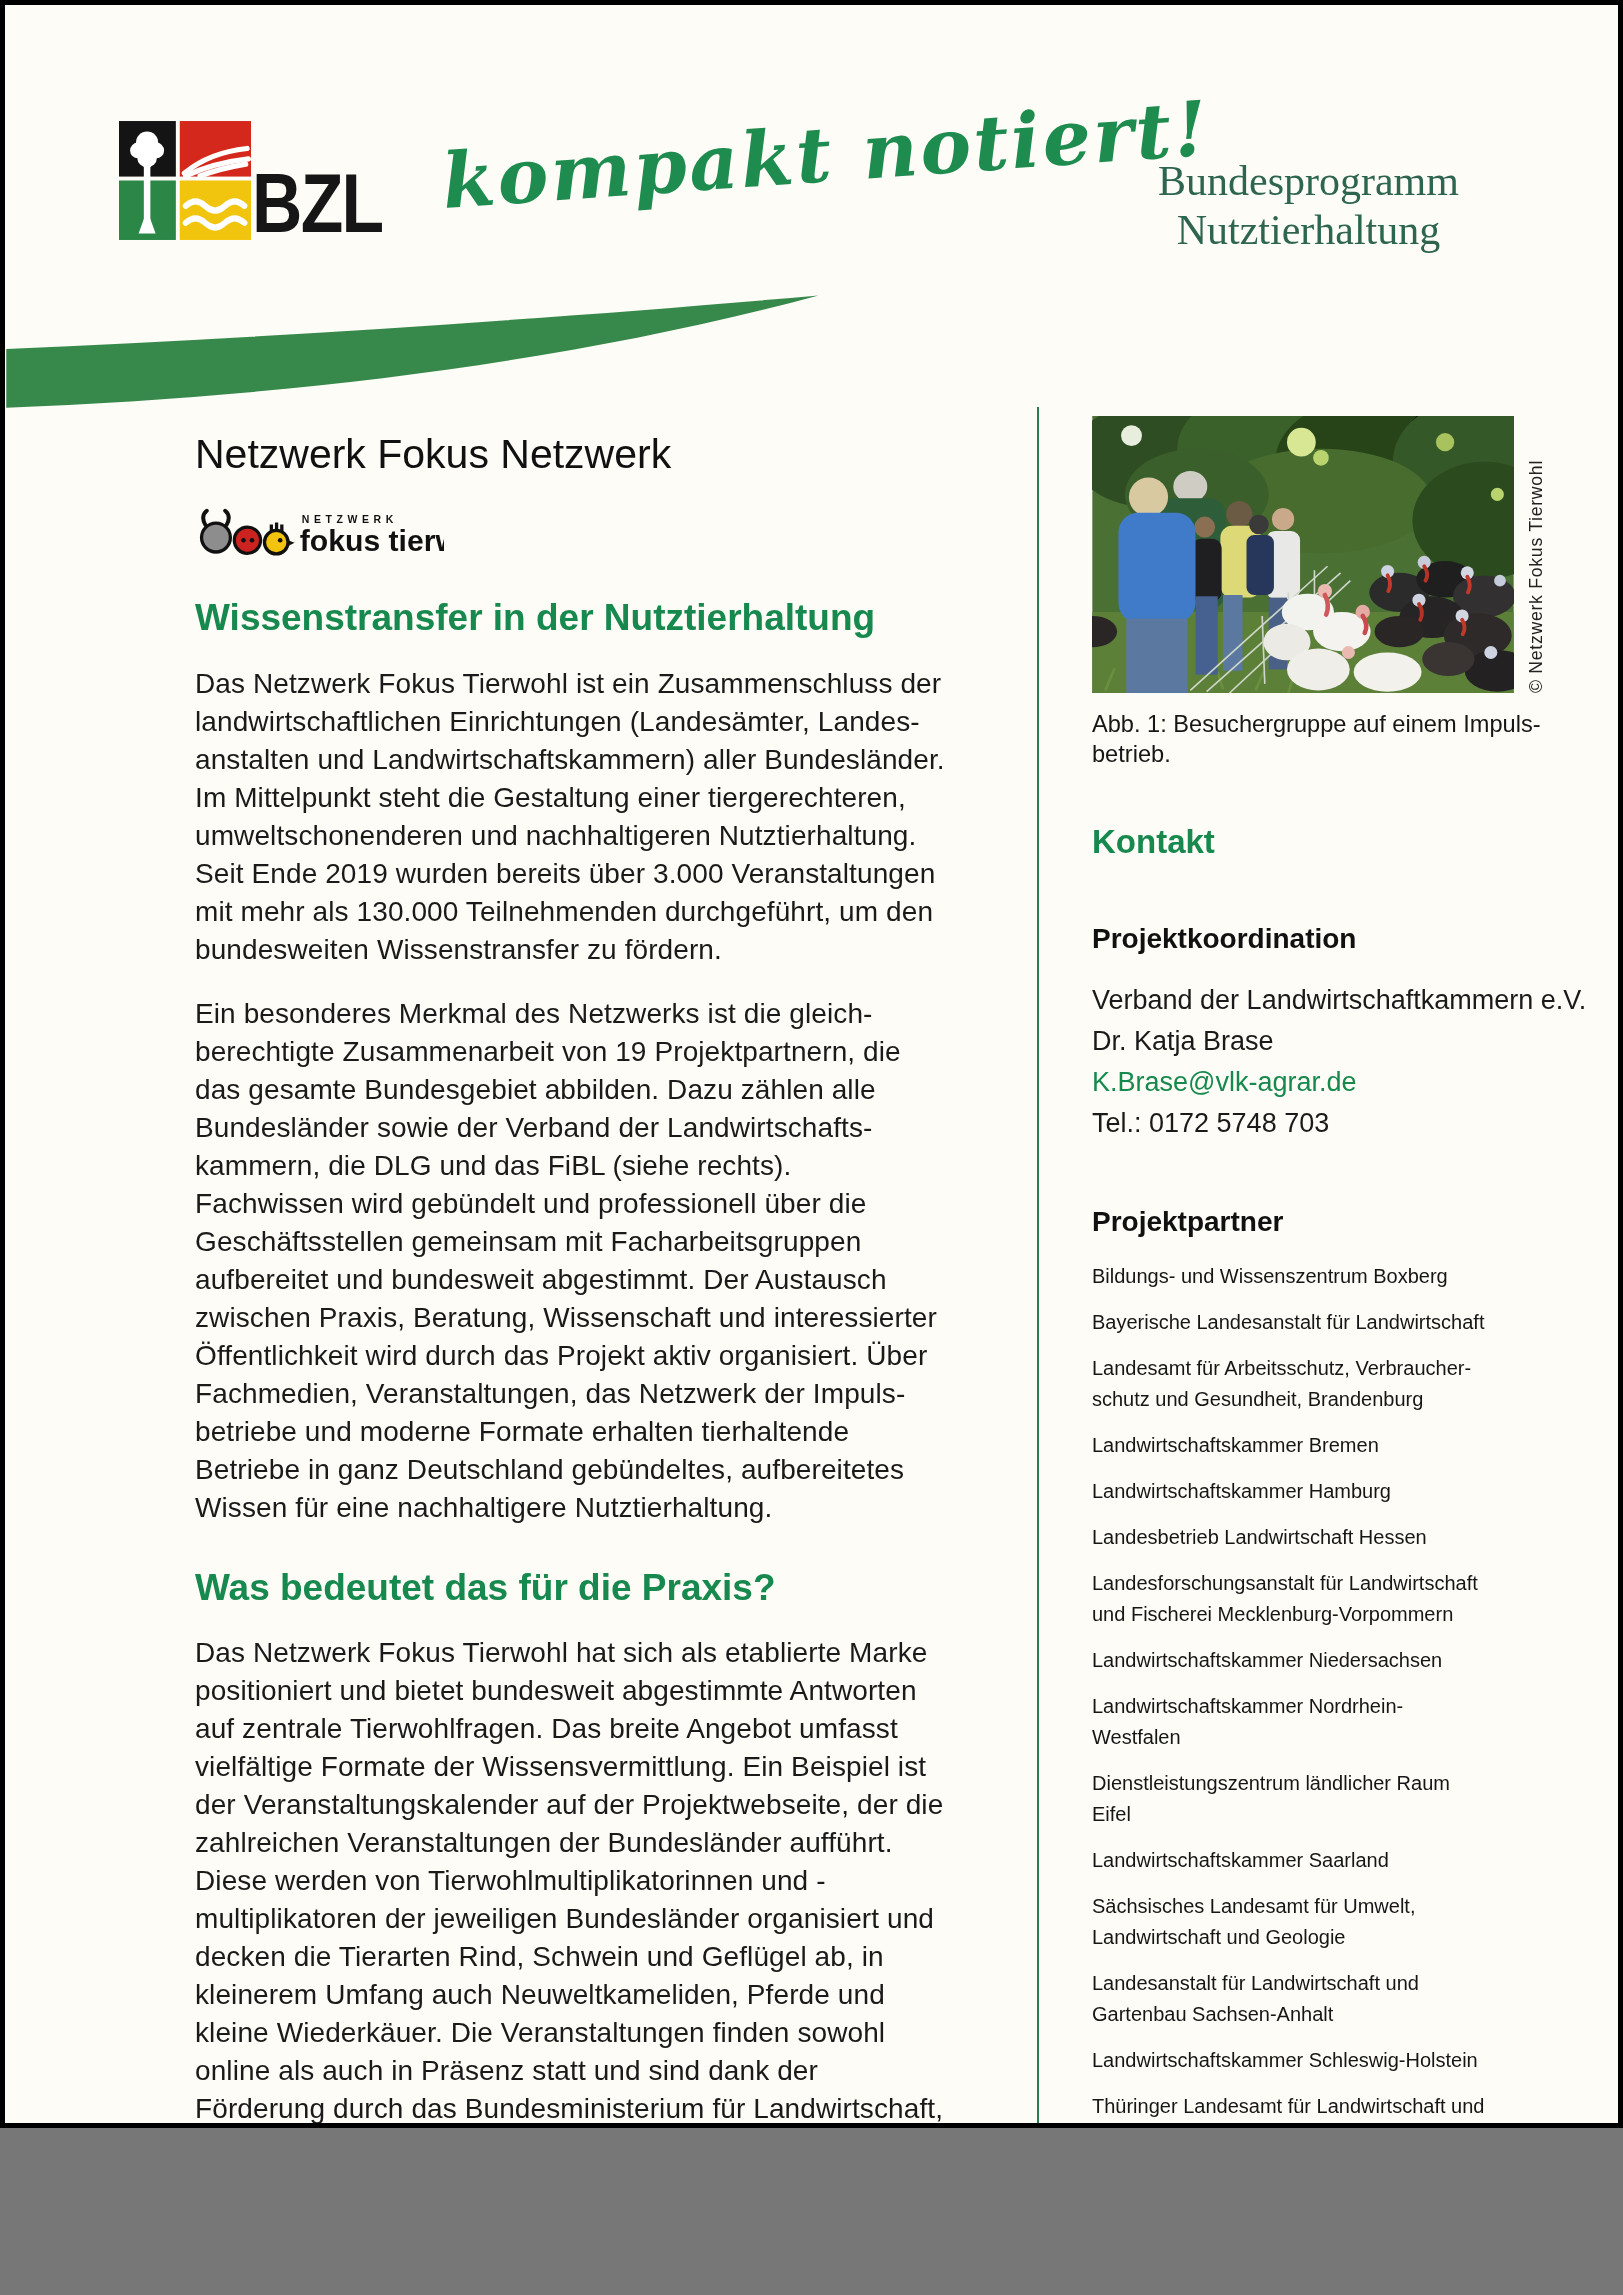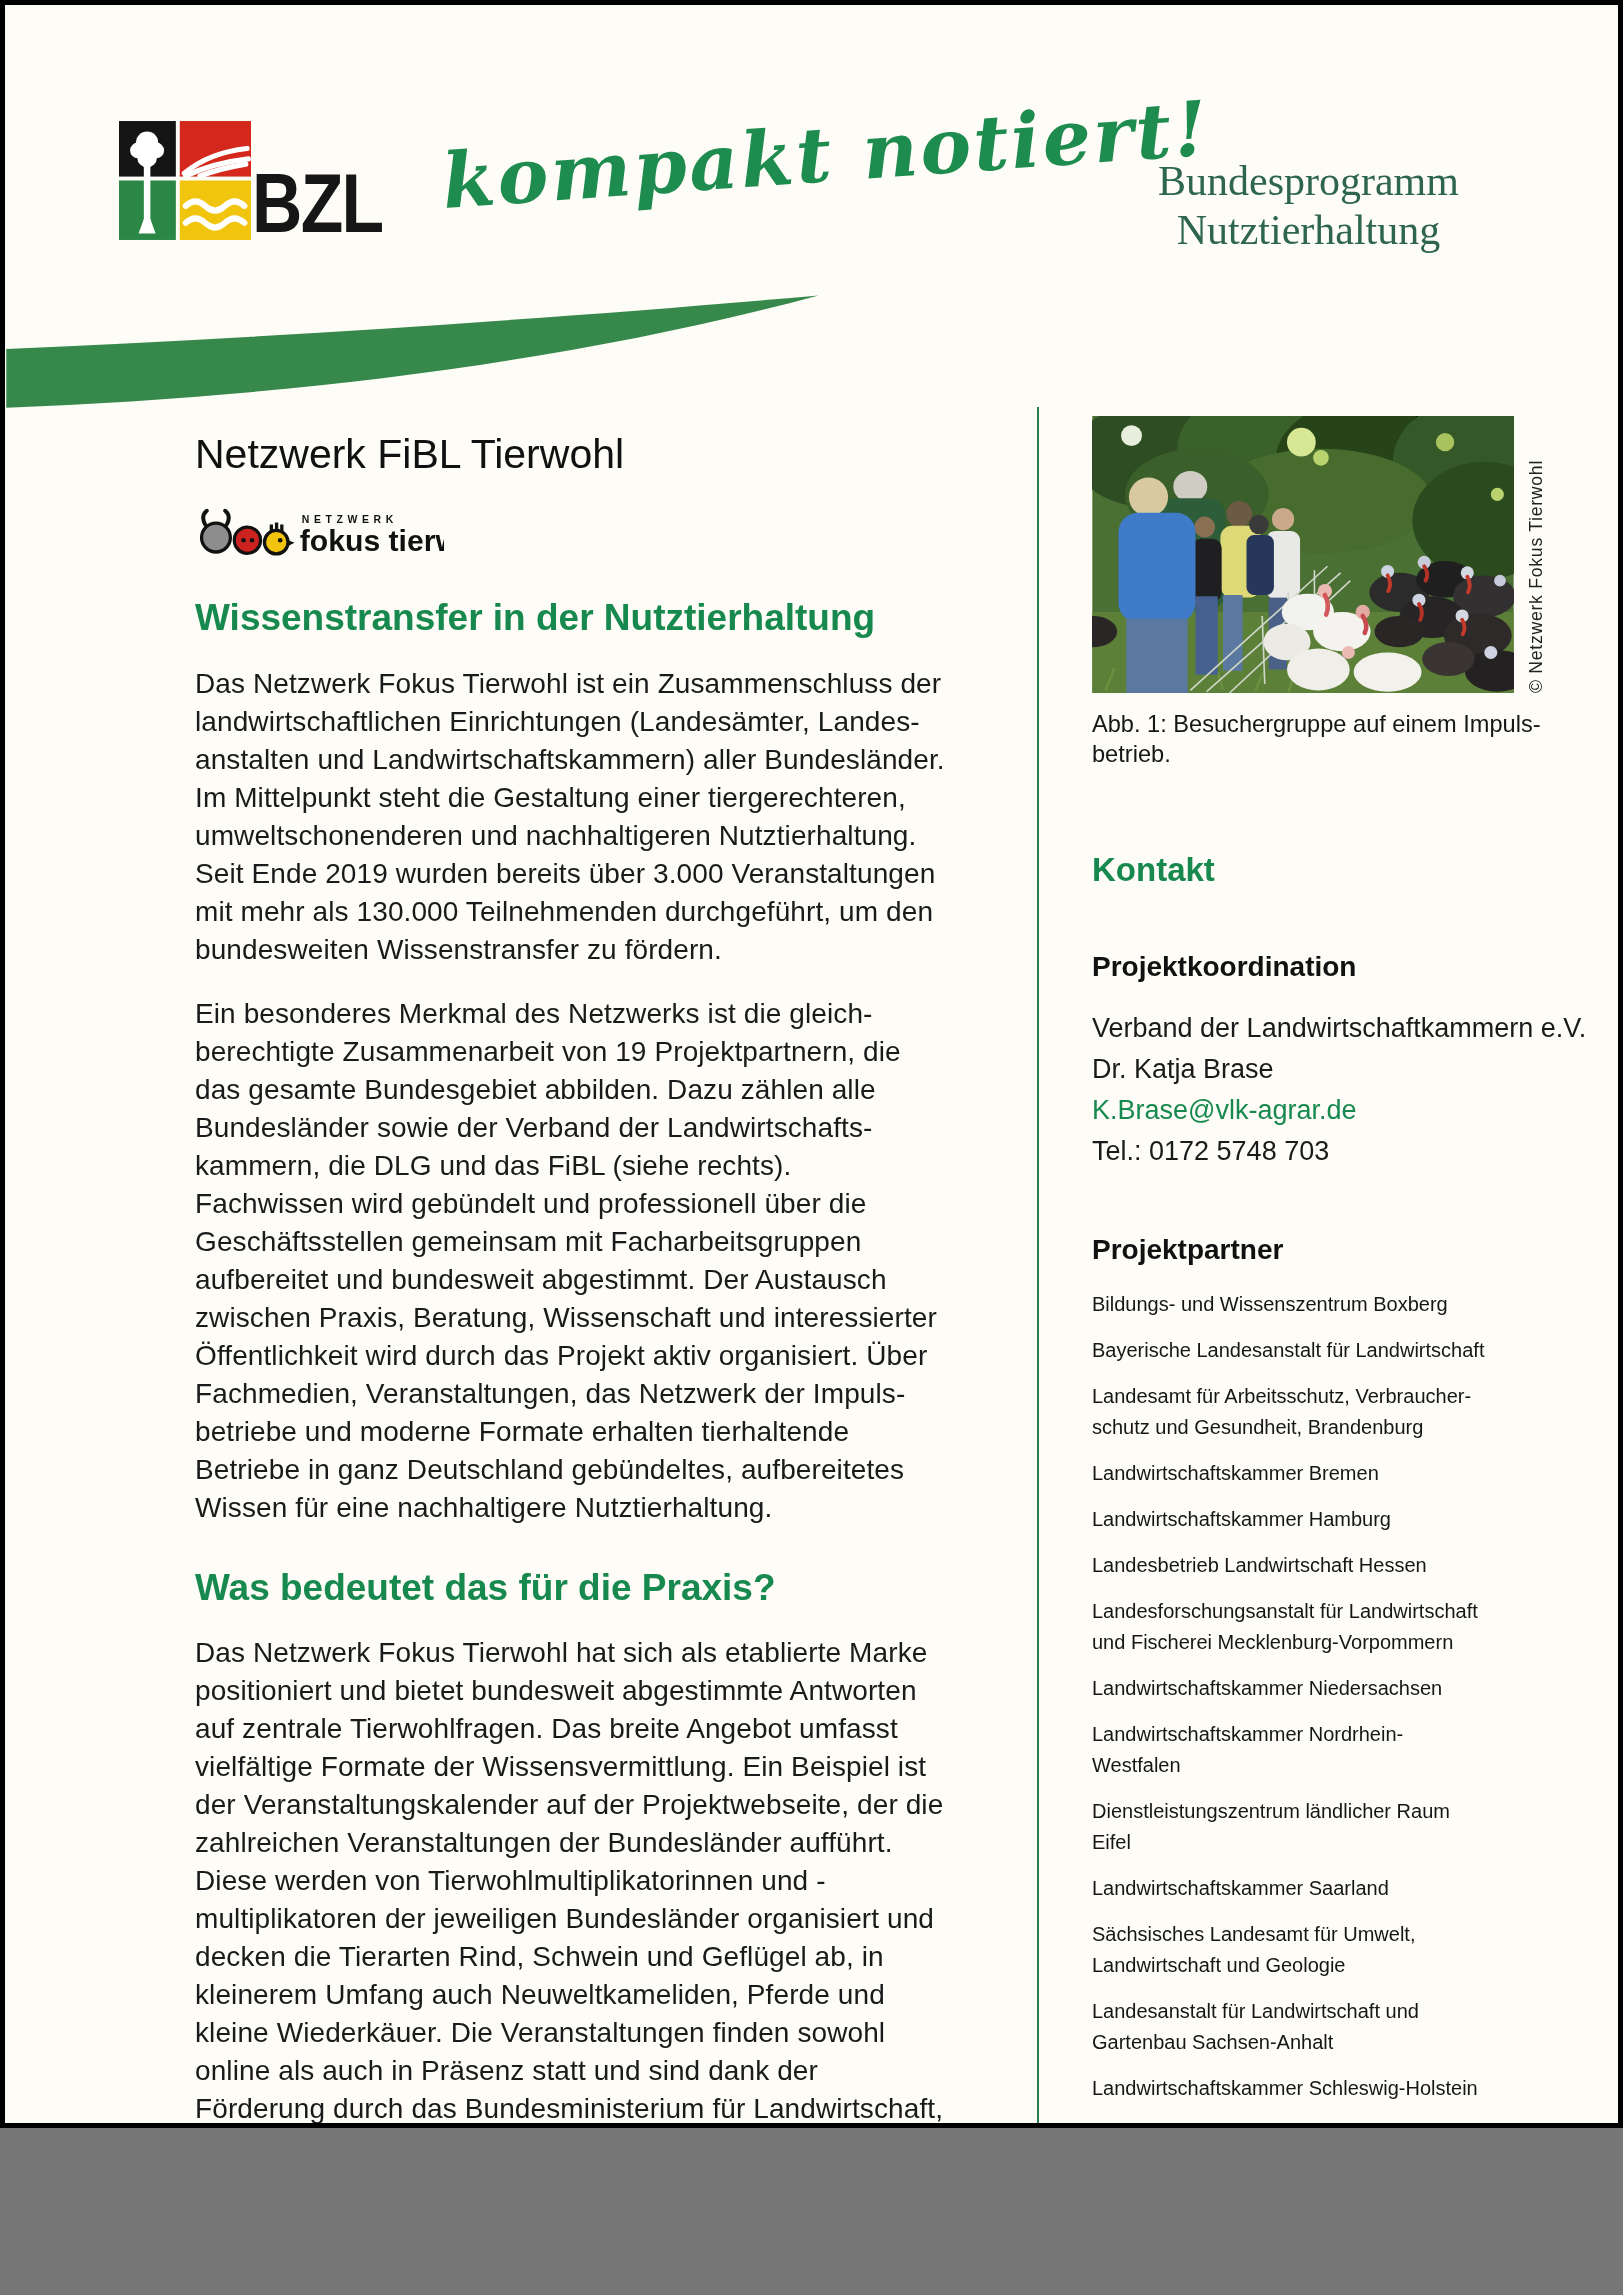--- a/index.html
+++ b/index.html
@@ -50,21 +50,21 @@
   
   .divider{position:absolute;left:1032px;top:402px;width:2px;height:1728px;background:#2a7d4e;}
   .sidebar{position:absolute;left:1087px;top:411px;width:489px;}
   .photo-wrap{position:relative;width:422px;height:277px;}
   .photo-credit{
     position:absolute;left:434px;top:277px;width:275px;
     transform:rotate(-90deg);transform-origin:0 0;
     font-size:17.7px;color:#222;letter-spacing:0.7px;white-space:nowrap;
   }
   .photo-caption{margin-top:15.7px;font-size:23.6px;line-height:30px;white-space:pre-line;color:#161616;}
-  .kontakt-heading{margin-top:82px;font-size:33px;font-weight:700;color:#17894e;}
+  .kontakt-heading{margin-top:54px;font-size:33px;font-weight:700;color:#17894e;}
   .sub-heading{margin-top:62px;font-size:28px;font-weight:700;color:#111;}
   .contact-block{margin-top:25px;font-size:27px;line-height:41px;}
   .contact-line{white-space:nowrap;}
   .email-link{color:#17894e;text-decoration:none;}
   .partners{margin-top:23.6px;}
   .partner-item{margin-top:15px;font-size:20px;line-height:31px;white-space:pre-line;color:#161616;}
   .partner-item.gap{margin-top:30px;}
 </style>
 </head>
 <body>
@@ -100,21 +100,21 @@
   <div class="script-claim">kompakt notiert!</div>
 
   <div class="program-block">Bundesprogramm
 Nutztierhaltung</div>
 
   <svg class="swoosh" width="818" height="137" viewBox="0 0 1250 210">
     <path d="M0,98 C430,80 880,48 1245,16 C850,122 420,172 0,188 Z" fill="#37894b"></path>
   </svg>
 
   <div class="main">
-    <div class="doc-title">Netzwerk FiBL Tierwohl</div>
+    <div class="doc-title">Netzwerk Fokus Netzwerk</div>
 
     <svg class="ft-logo" width="249" height="54" viewBox="0 0 380 82">
       <g>
         <circle cx="32" cy="48" r="22" fill="#8d8d8d" stroke="#111" stroke-width="5"></circle>
         <path d="M16,29 q-8,-14 2,-22" stroke="#111" stroke-width="6" fill="none" stroke-linecap="round"></path>
         <path d="M48,29 q8,-14 -2,-22" stroke="#111" stroke-width="6" fill="none" stroke-linecap="round"></path>
       </g>
       <g>
         <circle cx="80" cy="52" r="20" fill="#cc2320" stroke="#111" stroke-width="5"></circle>
         <circle cx="74" cy="52" r="3.5" fill="#111"></circle>

